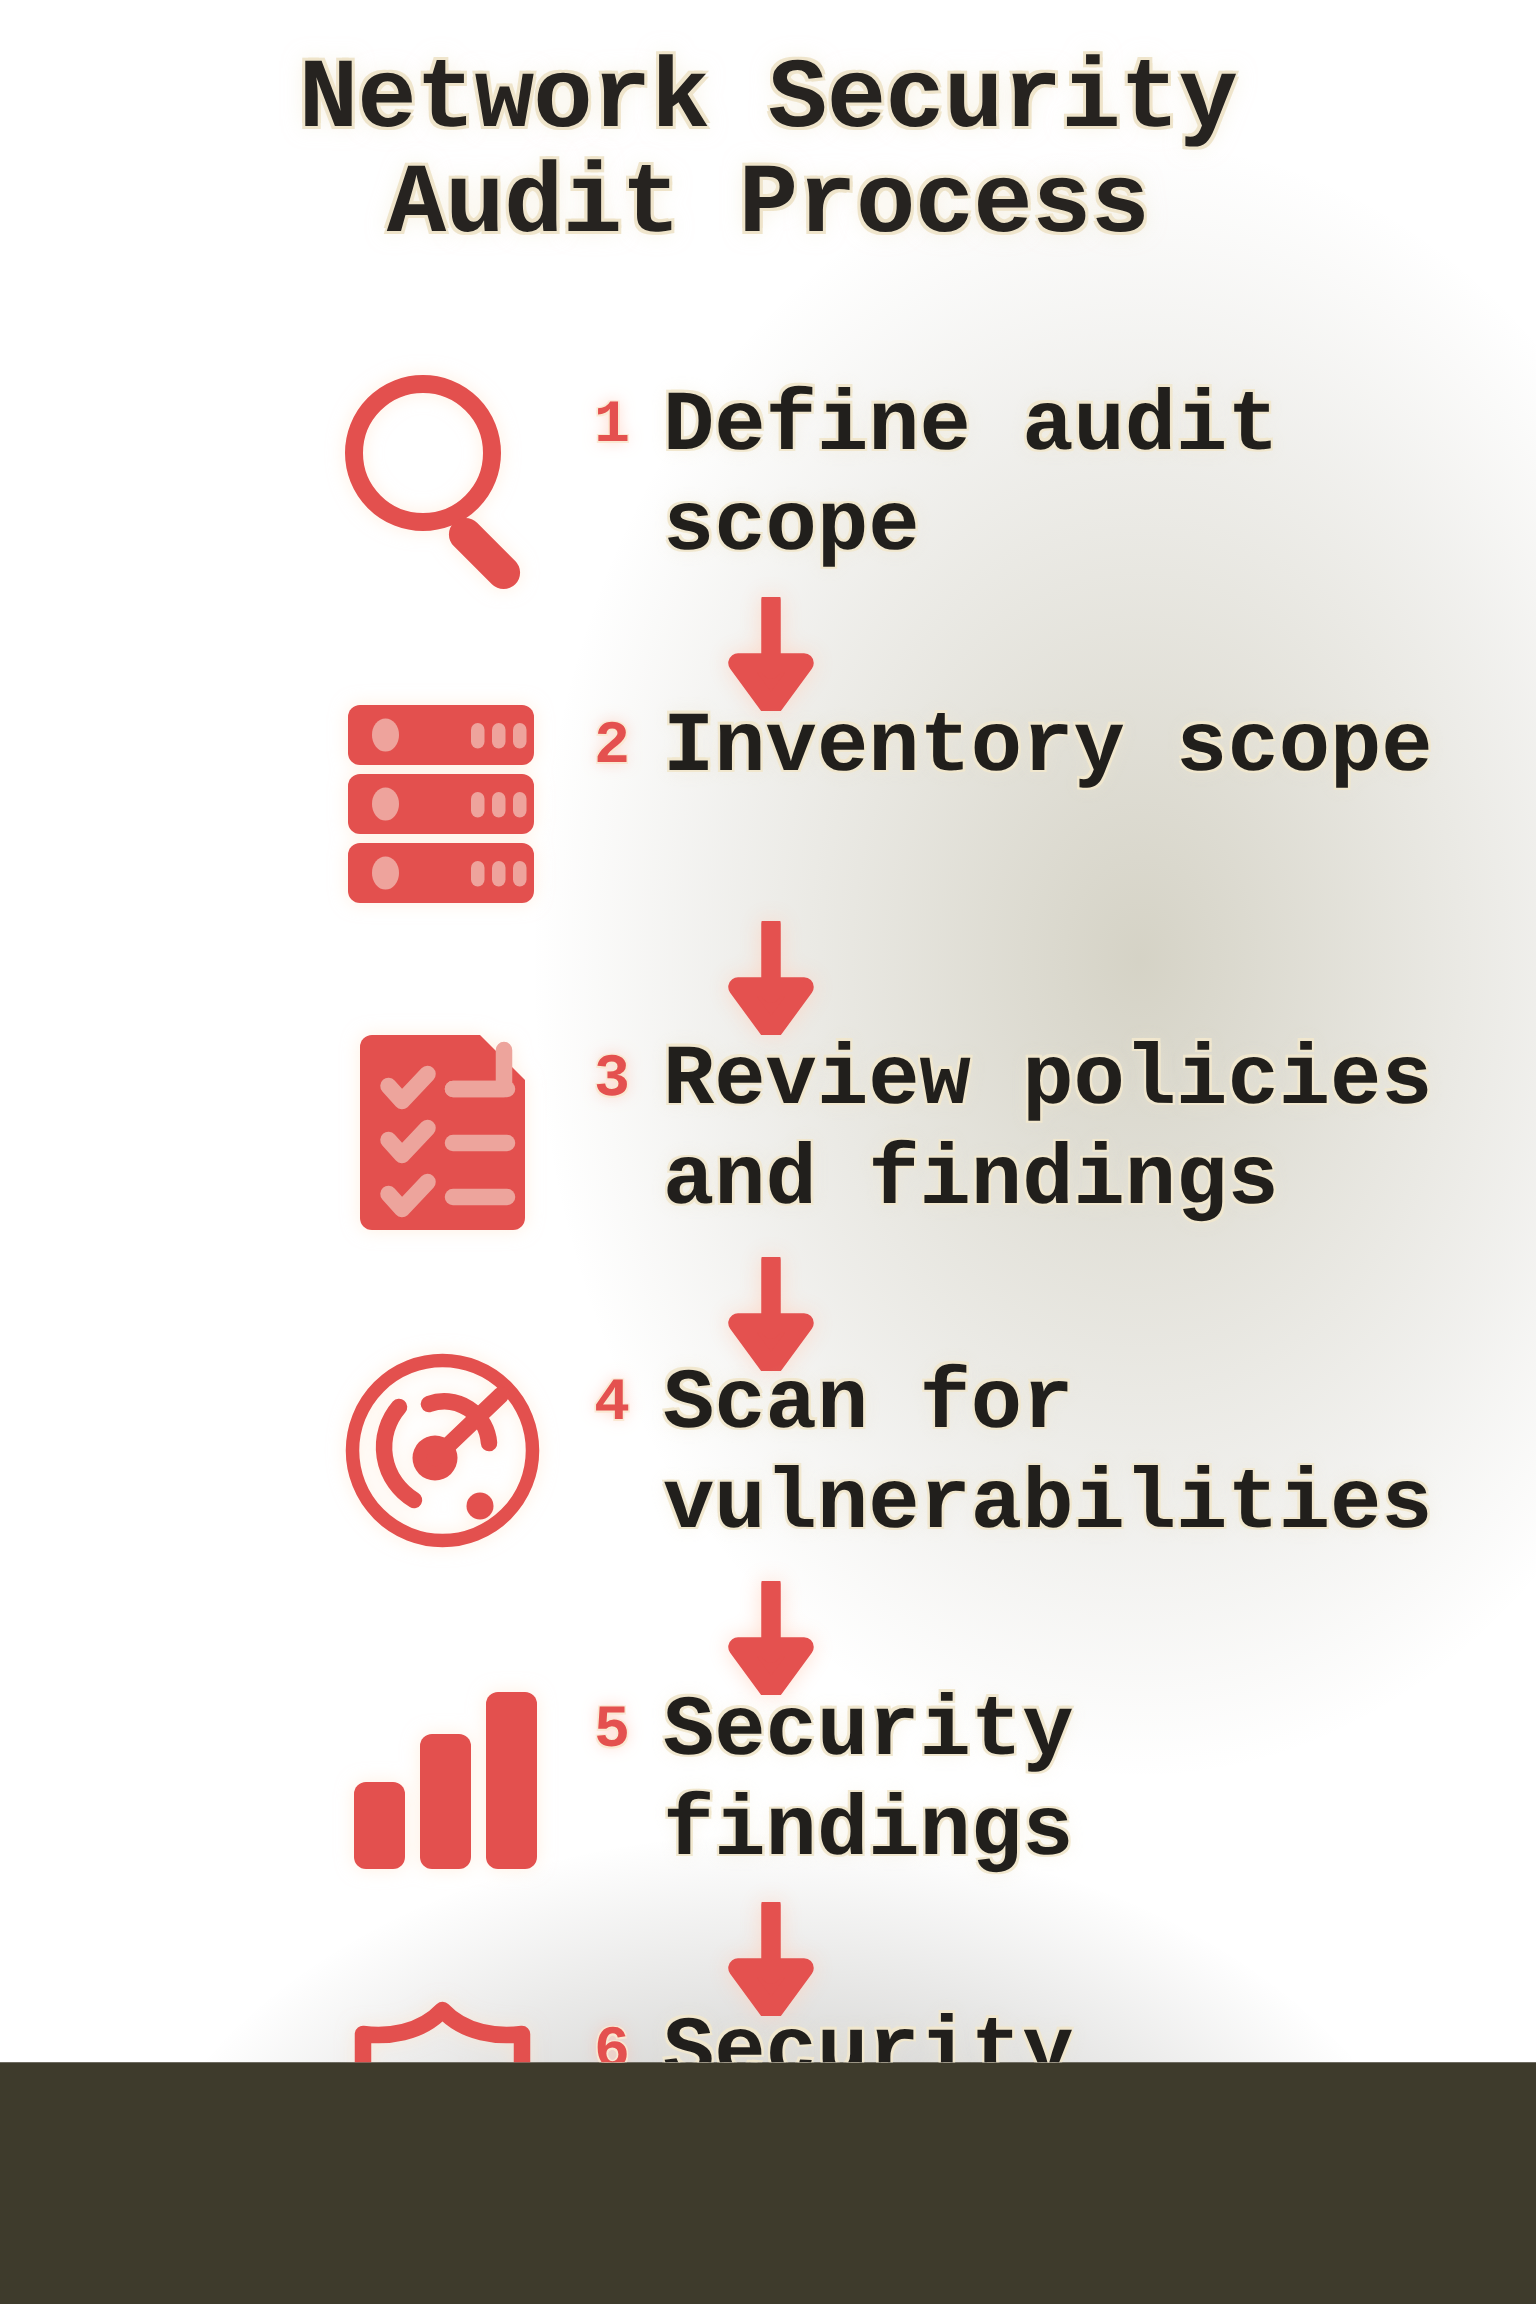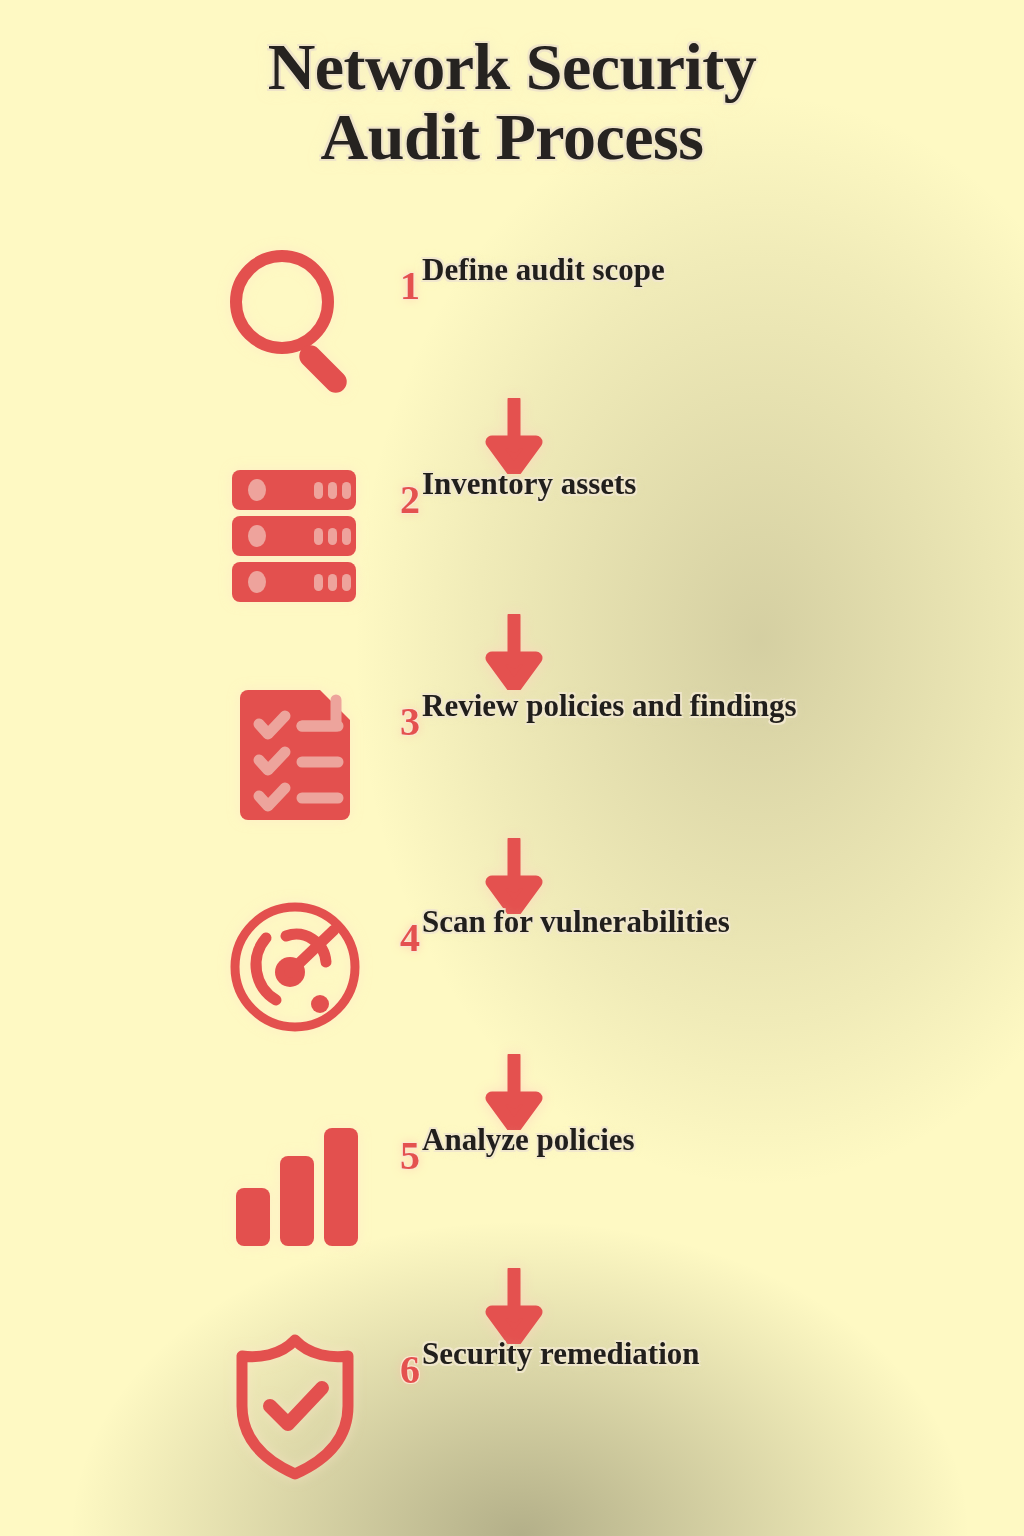--- a/index.html
+++ b/index.html
@@ -3,29 +3,29 @@
 <meta charset="utf-8">
 <style>
   html, body {
     margin: 0;
     padding: 0;
     background: #3e3b2c;
   }
   #canvas {
     position: relative;
     width: 1024px;
-    height: 1536px;
+    height: 1375px;
     overflow: hidden;
-    font-family: Liberation Serif, serif;
+    font-family: Liberation Mono, monospace;
     background:
       radial-gradient(ellipse 430px 620px at 300px 900px, rgba(231,110,100,0.72) 0%, rgba(223,104,96,0.45) 38%, rgba(200,100,90,0.16) 62%, rgba(160,90,80,0.0) 80%),
       radial-gradient(ellipse 300px 400px at 250px 300px, rgba(214,120,106,0.30) 0%, rgba(190,110,95,0.10) 55%, rgba(150,100,80,0.0) 78%),
       radial-gradient(ellipse 380px 500px at 330px 1420px, rgba(222,116,104,0.42) 0%, rgba(190,104,90,0.16) 55%, rgba(150,90,75,0.0) 80%),
       linear-gradient(118deg, #4a4637 0%, #575040 26%, #6d6652 48%, #74six 48%, #6b6450 62%, #53503c 82%, #3c3a2b 100%);
-    background-color: #fef9c3;
+    background-color: #ffffff;
   }
   
   #veil {
     position: absolute;
     inset: 0;
     background:
       radial-gradient(ellipse 520px 700px at 760px 640px, rgba(150,144,112,0.40) 0%, rgba(120,115,90,0.10) 55%, rgba(0,0,0,0) 78%),
       radial-gradient(ellipse 600px 420px at 520px 1536px, rgba(40,38,28,0.35) 0%, rgba(0,0,0,0) 75%);
     pointer-events: none;
   }
@@ -76,24 +76,24 @@
     color: #e4514f;
     text-shadow:
       -1px -1px 0 rgba(250,232,210,0.9),
        1px -1px 0 rgba(250,232,210,0.9),
       -1px  1px 0 rgba(250,232,210,0.9),
        1px  1px 0 rgba(250,232,210,0.9),
        0 0 10px rgba(255,190,170,0.7);
   }
   .step-label {
     position: absolute;
-    left: 422px;
+    left: 442px;
     top: 4px;
     width: 560px;
-    font-size: 31px;
+    font-size: 57px;
     font-weight: 600;
     line-height: 1.17;
     color: #211f1c;
     text-shadow:
       -1.6px -1.6px 0 rgba(240,231,206,0.95),
        1.6px -1.6px 0 rgba(240,231,206,0.95),
       -1.6px  1.6px 0 rgba(240,231,206,0.95),
        1.6px  1.6px 0 rgba(240,231,206,0.95),
        0 0 12px rgba(240,231,206,0.45);
   }
@@ -146,21 +146,21 @@
         <rect x="114" y="20" width="9" height="17" rx="4.5"></rect>
         <rect x="86" y="66" width="9" height="17" rx="4.5"></rect>
         <rect x="100" y="66" width="9" height="17" rx="4.5"></rect>
         <rect x="114" y="66" width="9" height="17" rx="4.5"></rect>
         <rect x="86" y="112" width="9" height="17" rx="4.5"></rect>
         <rect x="100" y="112" width="9" height="17" rx="4.5"></rect>
         <rect x="114" y="112" width="9" height="17" rx="4.5"></rect>
       </g>
     </svg>
     <div class="step-num">2</div>
-    <div class="step-label">Inventory assets</div>
+    <div class="step-label">Inventory scope</div>
   </div>
 
   <svg class="arrow" style="top:614px;" viewBox="0 0 60 76">
     <path d="M30 2 L30 48 M30 74 L8 44 L52 44 Z" fill="#e4514f" stroke="#e4514f" stroke-width="13" stroke-linejoin="round" stroke-linecap="round"></path>
   </svg>
 
   <div class="step" style="top:684px;">
     <svg class="step-icon" viewBox="0 0 148 148">
       <path d="M12 14 a8 8 0 0 1 8-8 H92 L122 36 V128 a8 8 0 0 1 -8 8 H20 a8 8 0 0 1 -8 -8 Z" fill="#e3504e"></path>
       <g stroke="#eda49c" stroke-width="11" stroke-linecap="round" stroke-linejoin="round" fill="none">
@@ -200,21 +200,21 @@
 
   <div class="step" style="top:1118px;">
     <svg class="step-icon" viewBox="0 0 148 148">
       <g fill="#e3504e">
         <rect x="8" y="70" width="34" height="58" rx="8"></rect>
         <rect x="52" y="38" width="34" height="90" rx="8"></rect>
         <rect x="96" y="10" width="34" height="118" rx="8"></rect>
       </g>
     </svg>
     <div class="step-num">5</div>
-    <div class="step-label">Analyze policies</div>
+    <div class="step-label">Security findings</div>
   </div>
 
   <svg class="arrow" style="top:1268px;" viewBox="0 0 60 76">
     <path d="M30 2 L30 48 M30 74 L8 44 L52 44 Z" fill="#e4514f" stroke="#e4514f" stroke-width="13" stroke-linejoin="round" stroke-linecap="round"></path>
   </svg>
 
   <div class="step" style="top:1332px;">
     <svg class="step-icon" viewBox="0 0 148 148">
       <path d="M67 8 C52 24 30 26 14 24 V74 C14 110 40 130 67 142 C94 130 120 110 120 74 V24 C104 26 82 24 67 8 Z" fill="none" stroke="#e3504e" stroke-width="11" stroke-linejoin="round"></path>
       <path d="M42 74 L60 92 L94 56" fill="none" stroke="#e3504e" stroke-width="14" stroke-linecap="round" stroke-linejoin="round"></path>

